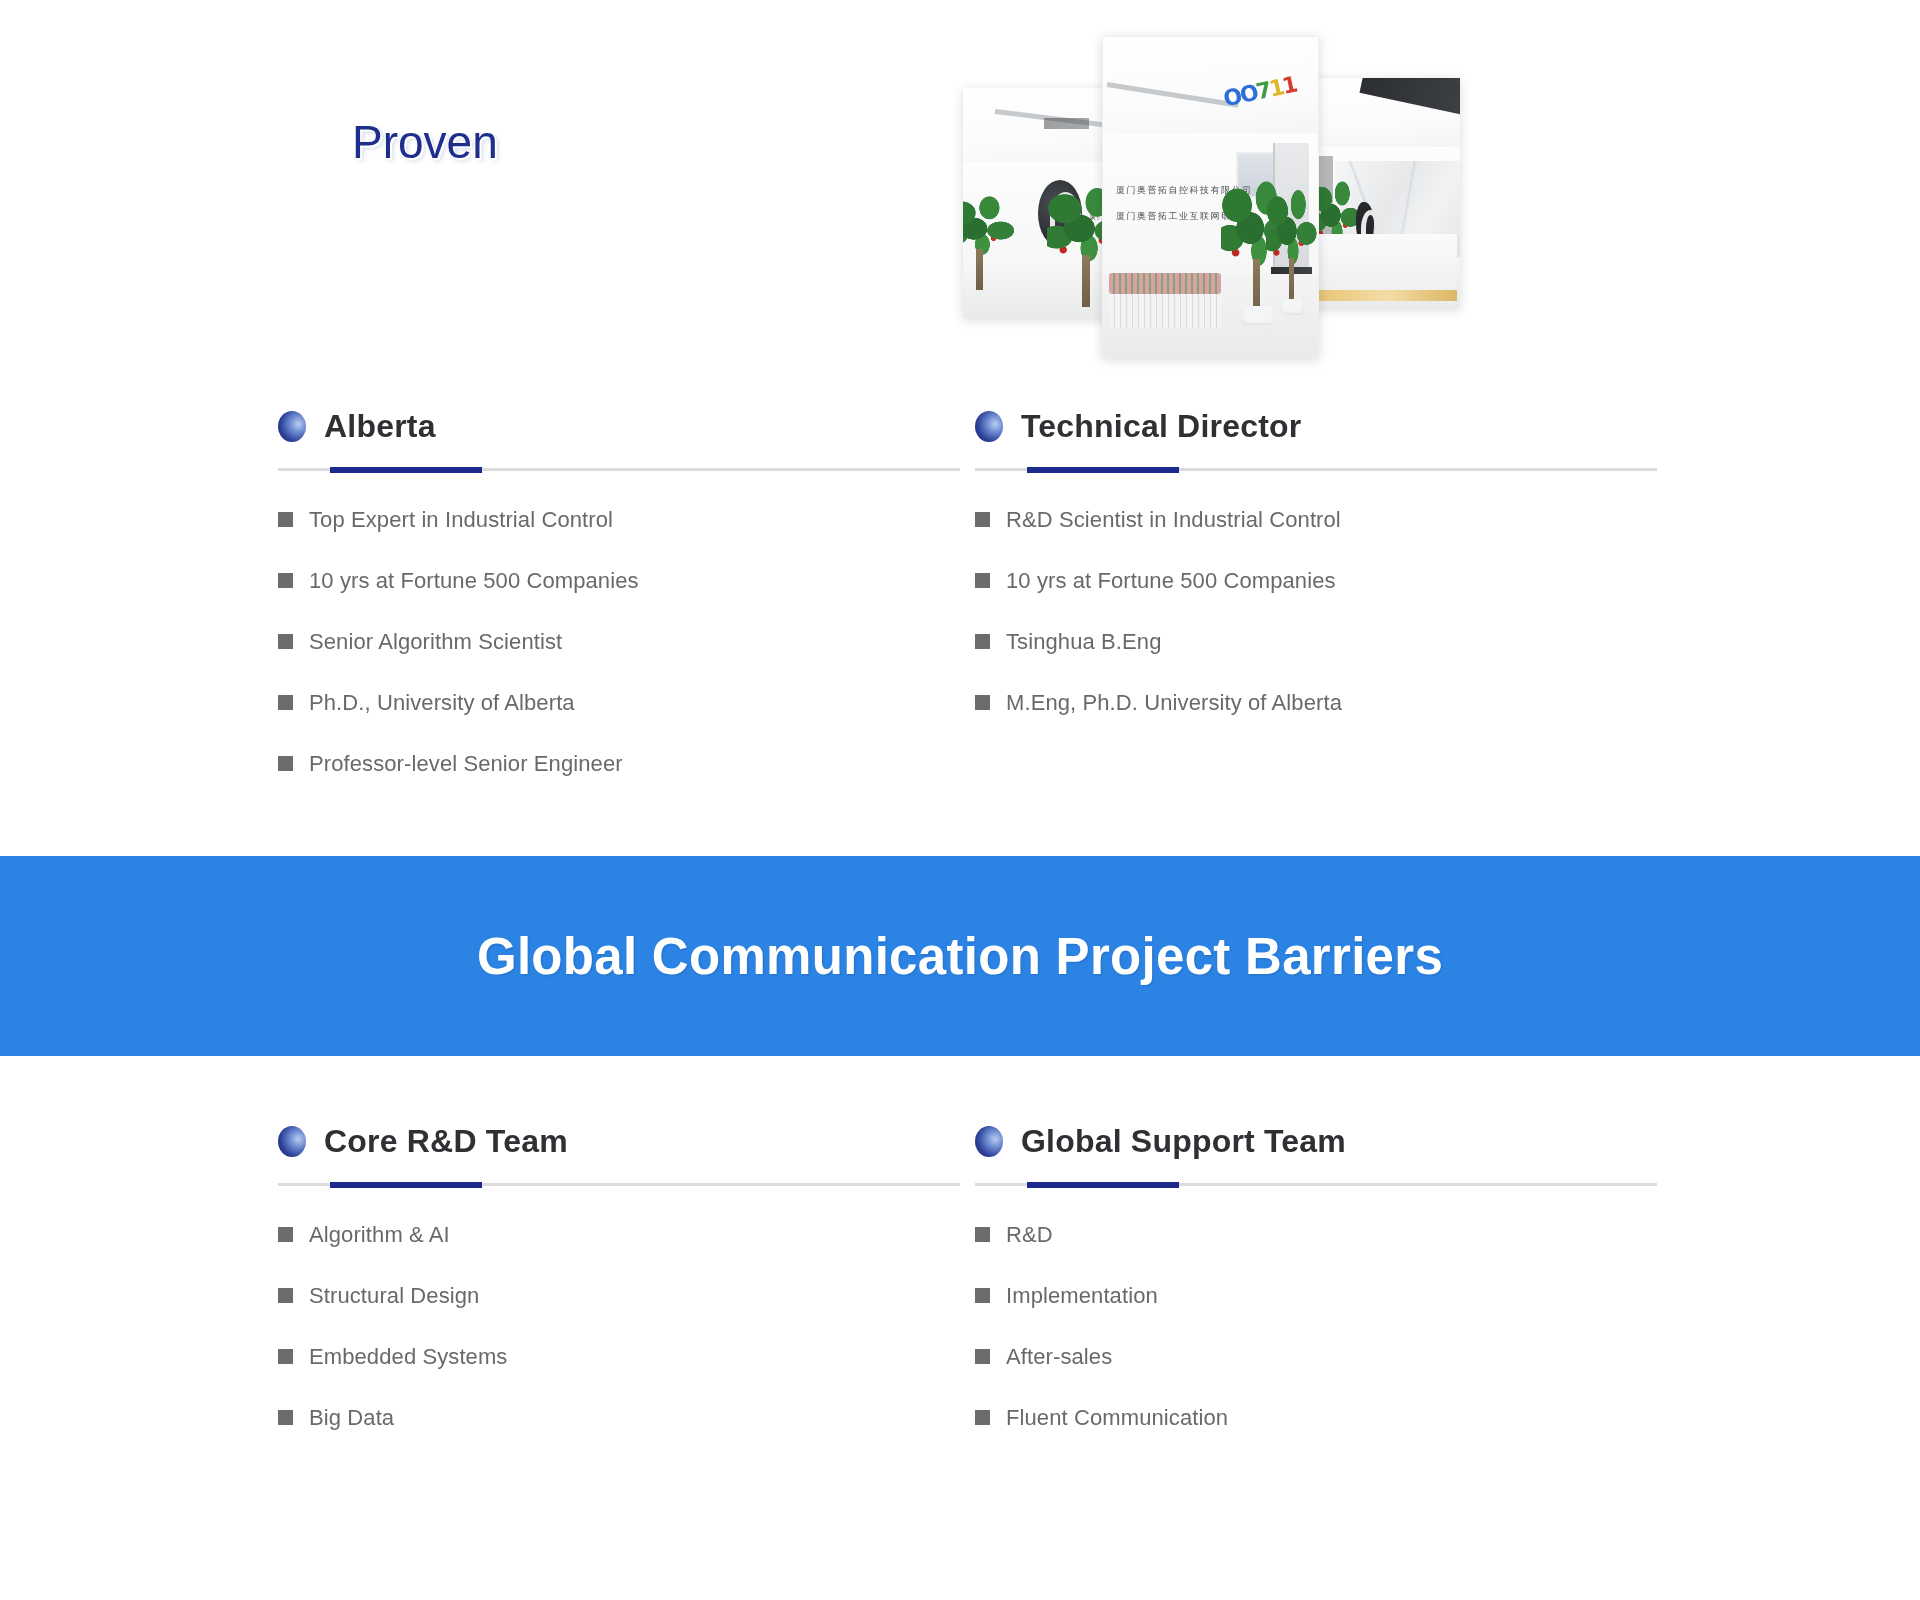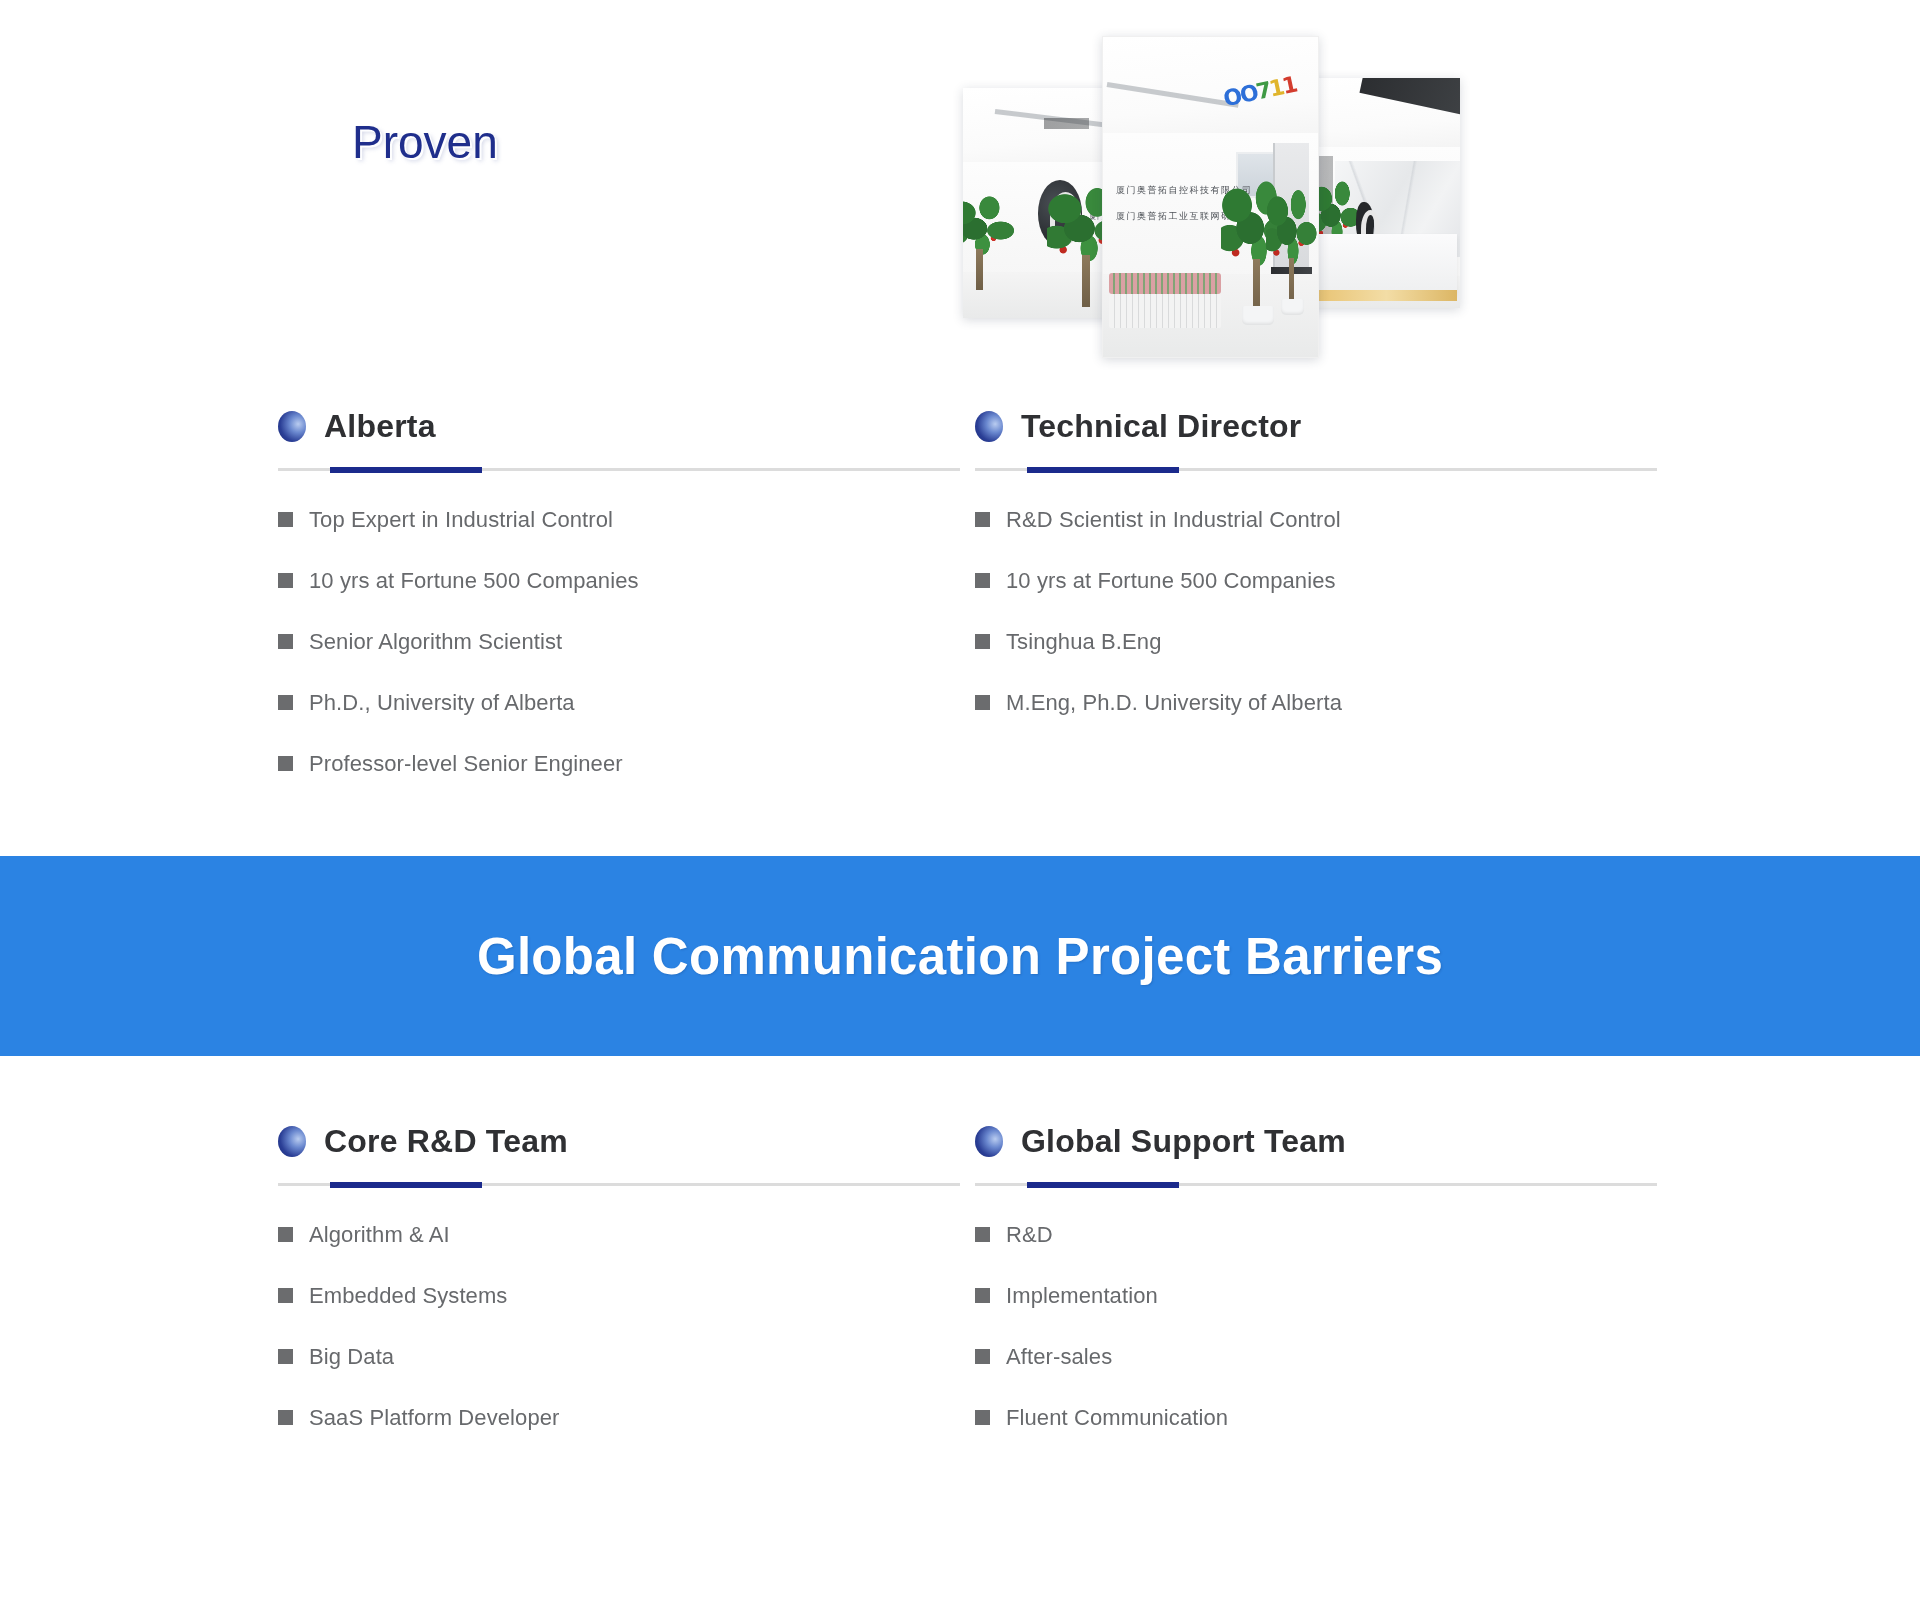--- a/index.html
+++ b/index.html
@@ -488,29 +488,29 @@
       <div class="rule">
         <div class="rule-accent"></div>
       </div>
       <div class="bullets">
         <div class="bullet">
           <div class="bullet-sq"></div>
           <div class="bullet-text">Algorithm &amp; AI</div>
         </div>
         <div class="bullet">
           <div class="bullet-sq"></div>
+          <div class="bullet-text">Structural Design</div>
+        </div>
+        <div class="bullet">
+          <div class="bullet-sq"></div>
           <div class="bullet-text">Embedded Systems</div>
         </div>
         <div class="bullet">
           <div class="bullet-sq"></div>
           <div class="bullet-text">Big Data</div>
-        </div>
-        <div class="bullet">
-          <div class="bullet-sq"></div>
-          <div class="bullet-text">SaaS Platform Developer</div>
         </div>
       </div>
     </div>
 
     <div class="col col-right">
       <div class="head-row">
         <div class="orb"></div>
         <div class="head-title">Global Support Team</div>
       </div>
       <div class="rule">

